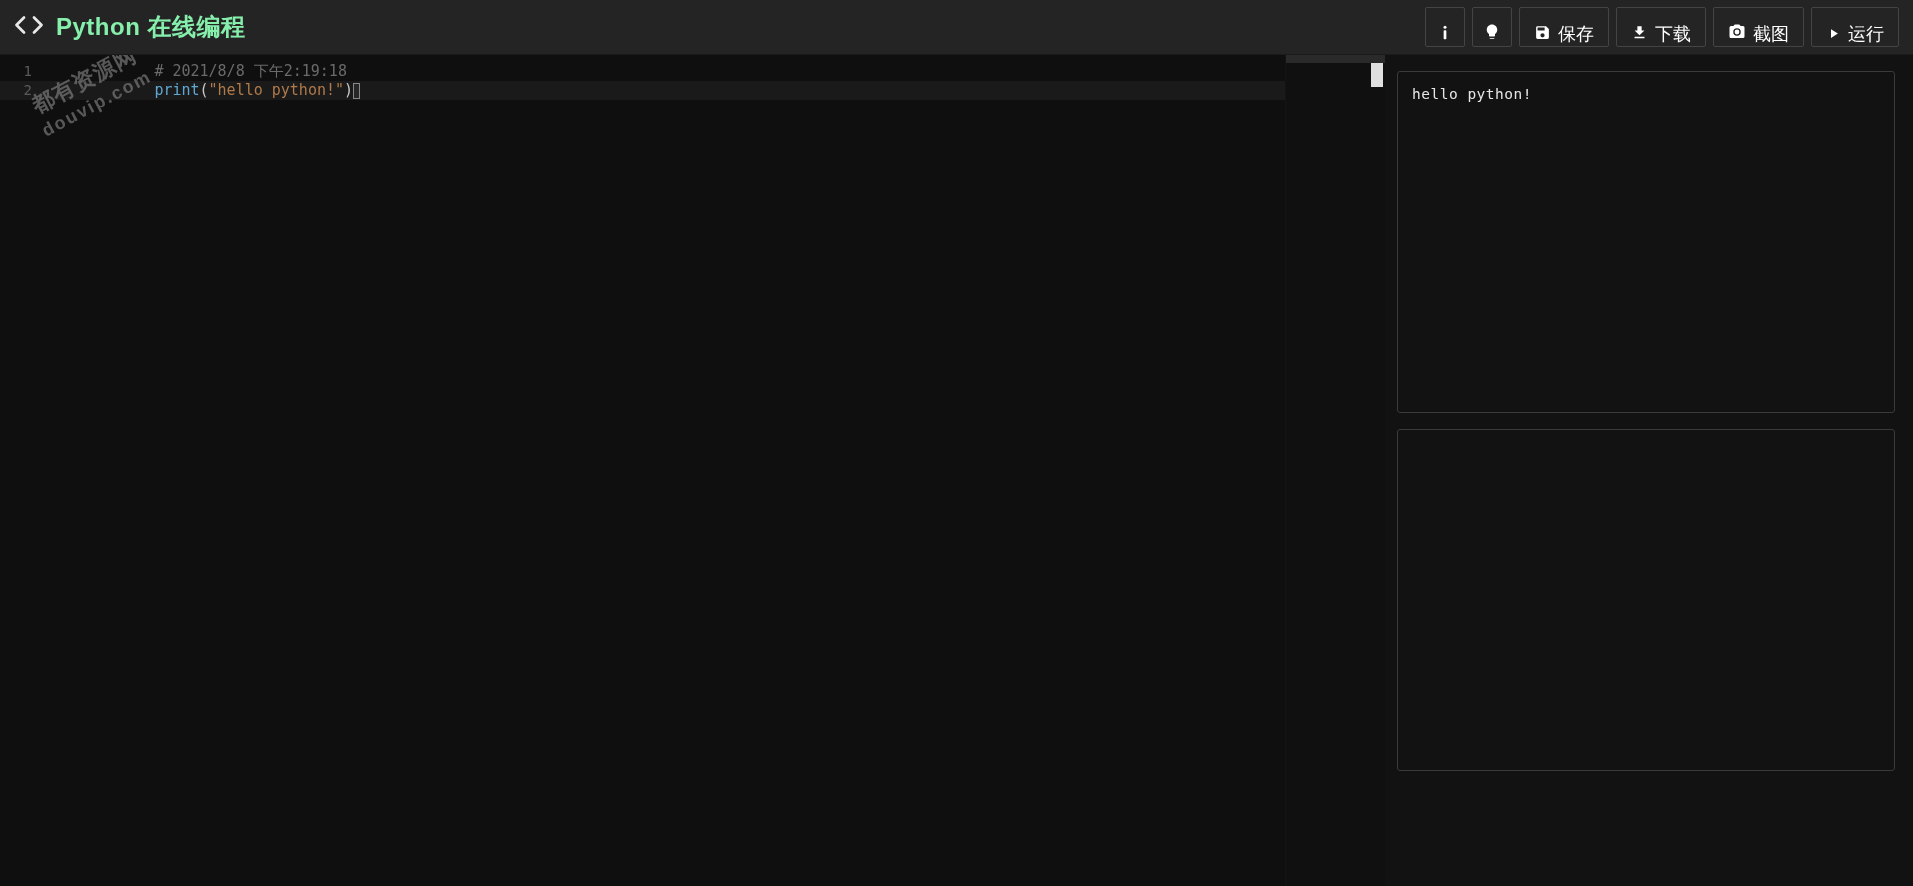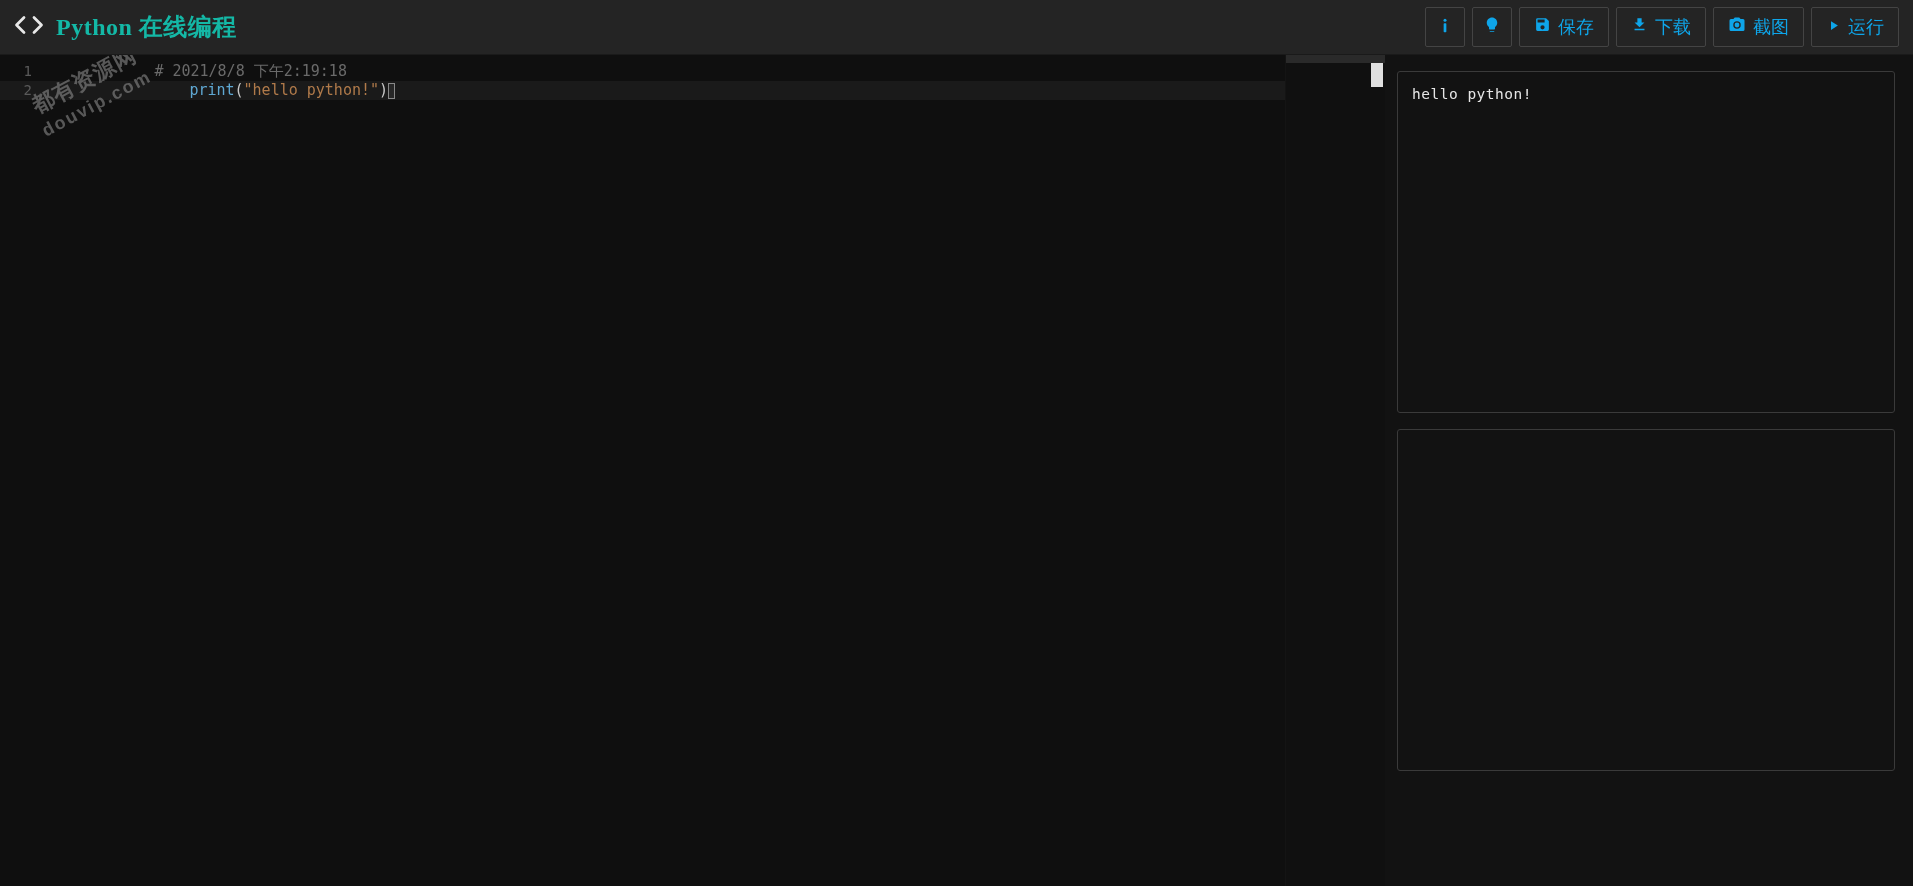--- a/index.html
+++ b/index.html
@@ -30,35 +30,34 @@
   display: flex;
   align-items: center;
   gap: 12px;
 }
 .brand-icon {
   color: #e8e8e8;
 }
 .brand-title {
   font-size: 24px;
   font-weight: 700;
-  color: #14b8a6;
+  color: #86efac;
   letter-spacing: 0.5px;
-  font-family: Liberation Serif, serif;
 }
 .spacer { flex: 1; }
 .toolbar {
   display: flex;
   gap: 7px;
 }
 .tbtn {
   background: #242424;
   border: 1px solid #444;
-  color: #0ea5e9;
-  display: flex;
-  align-items: center;
+  color: #ffffff;
+  display: flex;
+  align-items: flex-end;
   gap: 7px;
   height: 40px;
   padding: 0 14px;
   font-size: 18px;
   cursor: pointer;
   border-radius: 2px;
   font-family: inherit;
 }
 .tbtn.icon-only {
   width: 40px;
@@ -112,21 +111,21 @@
   color: #5a5a5a;
   user-select: none;
   font-size: 14px;
 }
 .code {
   color: #d0d0d0;
   white-space: pre;
   text-align: center;
 }
 .tok-comment { color: #6a6a6a; }
-.tok-func { color: #5fa8d3; margin-left: 35px; }
+.tok-func { color: #5fa8d3; }
 .tok-string { color: #b07a4a; }
 .tok-paren { color: #c8c8c8; }
 .cursor-box {
   border: 1px solid #888;
   display: inline-block;
   width: 7px;
   height: 16px;
   vertical-align: middle;
   background: rgba(200,200,200,0.08);
 }

